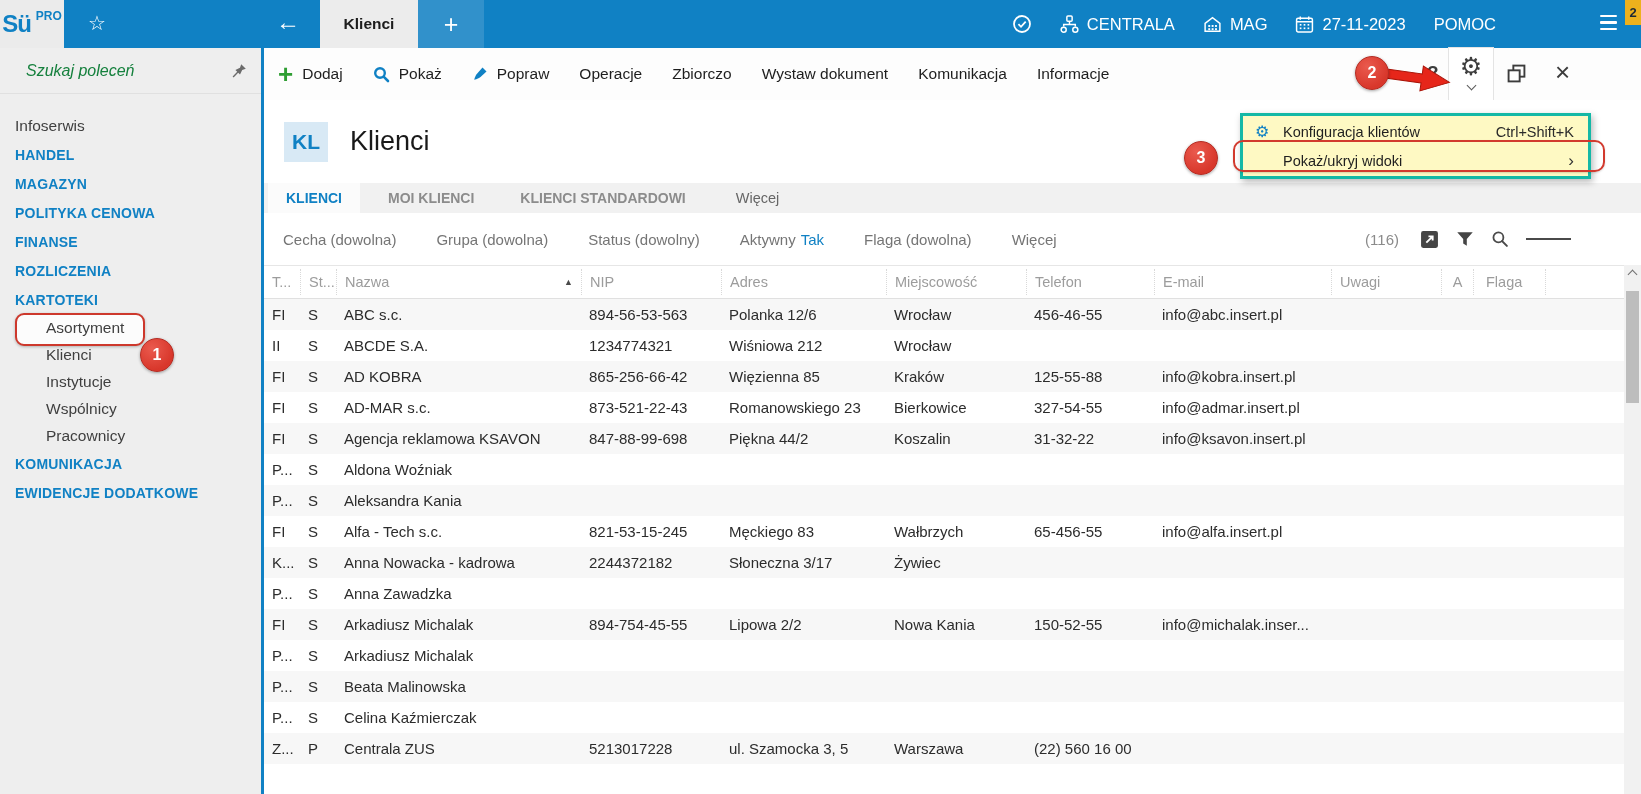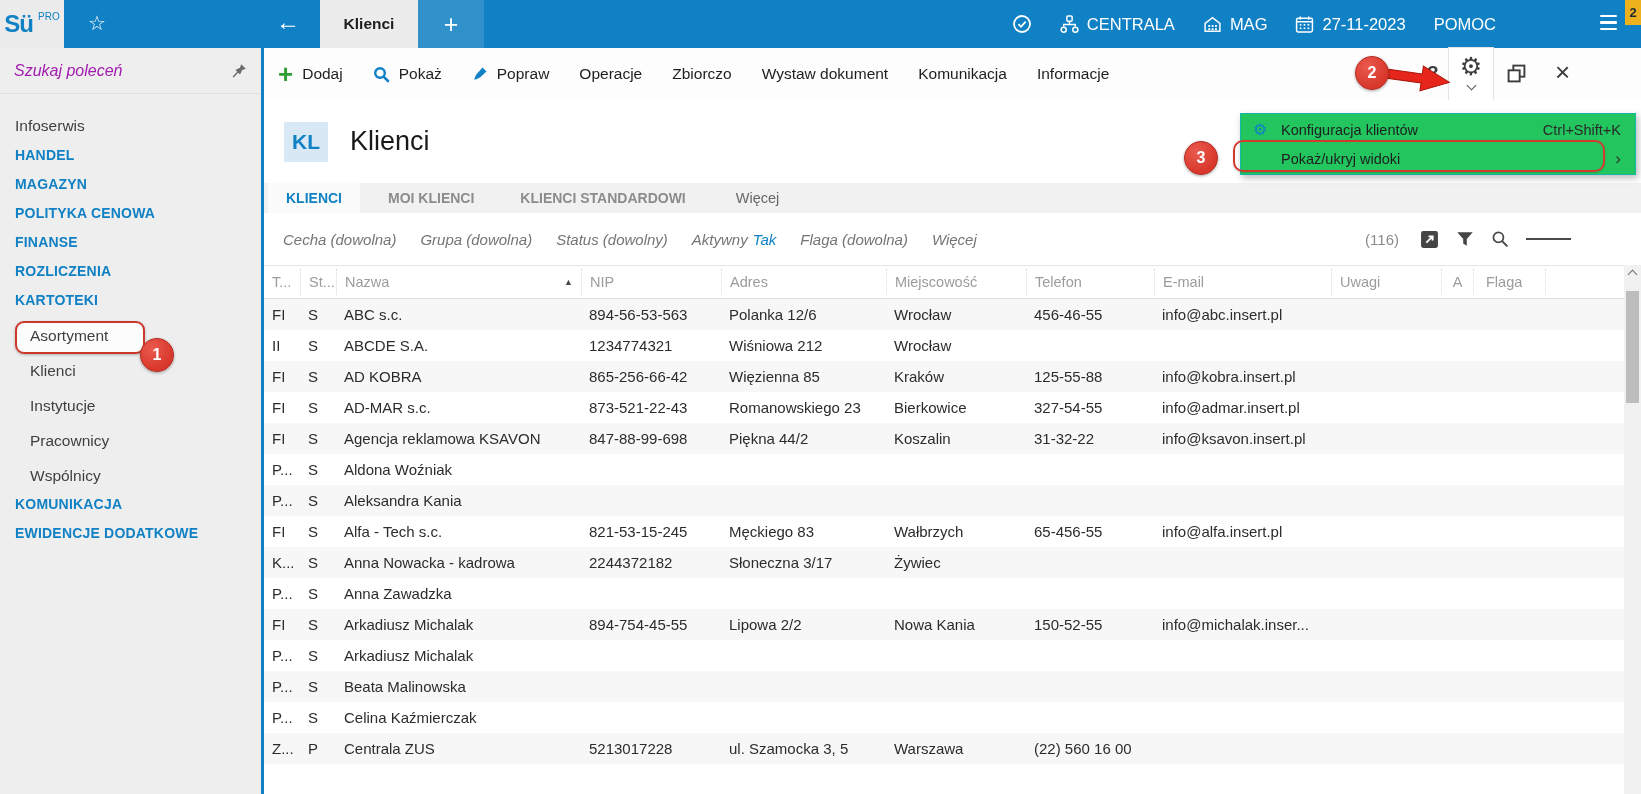--- a/index.html
+++ b/index.html
@@ -6,48 +6,48 @@
   html,body { background:#555; }
   .app{
     position:relative; width:1641px; height:794px; background:#fff;
     font-family:"Liberation Sans", sans-serif; overflow:hidden; color:#2c2c2c;
   }
   
   .topbar{ position:absolute; left:0; top:0; width:100%; height:48px; background:#1081c4; }
   .logo{ position:absolute; left:0; top:0; width:64px; height:48px; background:#ebebeb;
          display:flex; align-items:center; justify-content:center; color:#1081c4; cursor:pointer;}
   .logo-main{ font-size:24px; font-weight:700; letter-spacing:-1px;}
-  .logo-sup{ font-size:10px; font-weight:400; margin-left:5px; transform:translateY(-8px); display:inline-block;}
+  .logo-sup{ font-size:12px; font-weight:700; margin-left:5px; transform:translateY(-8px); display:inline-block;}
   .tb-star{ position:absolute; left:88px; top:11px; color:#fff; font-size:20px; cursor:pointer;}
   .tb-star::after{ content:"☆"; }
   .tb-back{ position:absolute; left:276px; top:8px; color:#fff; font-size:24px; font-weight:300; cursor:pointer;}
   .tb-back::after{ content:"←"; }
   .tb-tab{ position:absolute; left:320px; top:0; width:98px; height:48px; background:#ececec;
            display:flex; align-items:center; justify-content:center; color:#1d1d1d;
            font-size:15.5px; font-weight:600; cursor:pointer;}
   .tb-newtab{ position:absolute; left:418px; top:0; width:66px; height:48px; background:#3191cb;
            display:flex; align-items:center; justify-content:center; color:#fff; font-size:25px; font-weight:300; cursor:pointer;}
   .tb-newtab::after{ content:"+"; }
   .tb-right{ position:absolute; right:145px; top:0; height:48px; display:flex; align-items:center; gap:28px; color:#fff;}
   .tb-item{ display:flex; align-items:center; gap:8px; font-size:16.5px; cursor:pointer; white-space:nowrap;}
   .tb-item svg{ display:block; }
   .tb-burger{ position:absolute; right:24px; top:15px; display:flex; flex-direction:column; gap:4px; cursor:pointer;}
   .tb-burger i{ display:block; width:17px; height:2.4px; background:#fff; border-radius:1px;}
   .tb-badge{ position:absolute; right:0; top:0; width:16px; height:25px; background:#edb11d;
              color:#1e2a36; font-size:13px; font-weight:700; display:flex; align-items:center; justify-content:center;}
   
   .sidebar{ position:absolute; left:0; top:48px; width:261px; bottom:0; background:#eeeeee; }
   .search-row{ height:46px; display:flex; align-items:center; padding:0 14px; border-bottom:1px solid #e0e0e0; cursor:text;}
-  .search-ph{ font-size:16px; font-style:italic; color:#a21caf; }
+  .search-ph{ font-size:16px; font-style:italic; color:#15803d;margin-left:12px; }
   .search-row svg{ margin-left:auto; }
   .nav-list{ padding-top:18px; }
   .nav-item{ height:28px; display:flex; align-items:center; padding-left:15px;
              font-size:15.5px; color:#3f3f3f; cursor:pointer; position:relative;}
   .nav-item.category{ height:29px; color:#1081c4; font-weight:700; font-size:14px; letter-spacing:.2px;}
-  .nav-item.subitem{ height:27px; padding-left:30px;margin-top:8px; }
+  .nav-item.subitem{ height:27px; padding-left:46px; }
   .nav-item.annotated::before{ content:""; position:absolute; left:15px; top:-1px; width:126px; height:29px;
              background:#fcfcfc; border:2px solid #cd382c; border-radius:9px; box-shadow:0 1px 3px rgba(0,0,0,.25);}
   .nav-item span{ position:relative; }
   
   .vline{ position:absolute; left:261px; top:48px; width:3px; bottom:0; background:#1081c4; }
   
   .main{ position:absolute; left:264px; top:48px; right:0; bottom:0; background:#fff; }
   .toolbar{ position:absolute; left:0; top:0; right:0; height:52px; background:#fdfdfd;
             display:flex; align-items:center; gap:30px; padding-left:14px; font-size:15.5px; color:#1e1e1e;}
   .tool{ display:flex; align-items:center; gap:9px; cursor:pointer; white-space:nowrap;}
@@ -72,21 +72,21 @@
   .page-title{ margin-left:22px; font-size:27px; color:#191919; }
   
   .vtabs{ position:absolute; left:0; top:135px; right:0; height:30px; background:#f1f1f1;
           display:flex; align-items:stretch; padding-left:4px; gap:10px;}
   .vtab{ display:flex; align-items:center; padding:0 18px; font-size:14px; font-weight:700; color:#8c8c8c; cursor:pointer; white-space:nowrap;}
   .vtab.active{ background:#fbfbfb; color:#1081c4; }
   .vtab.more{ font-weight:400; color:#666; font-size:14.5px; padding:0 22px;}
   
   .filterbar{ position:absolute; left:0; top:165px; right:0; height:52px; display:flex; align-items:center;
               padding:0 70px 0 19px; background:#fff;}
-  .filters{ display:flex; align-items:center; gap:24px; font-size:15px; color:#757575;font-style:italic;}
+  .filters{ display:flex; align-items:center; gap:40px; font-size:15px; color:#757575;}
   .filter{ cursor:pointer; white-space:nowrap; display:flex; gap:5px;}
   .fval{ color:#1081c4; }
   .fval:empty{ display:none; }
   .filter-right{ margin-left:auto; display:flex; align-items:center; gap:17px;}
   .res-count{ font-size:15px; color:#8b8b8b; margin-right:4px;}
   .icon-btn{ cursor:pointer; display:flex; align-items:center;}
   .i-list i{ display:block; width:15px; height:2px; background:#4a4a4a; margin:2.4px 0;}
   
   .grid{ position:absolute; left:0; top:217px; width:1360px; bottom:0; overflow:hidden;}
   .ghead{ display:flex; height:34px; border-top:1px solid #e6e6e6; border-bottom:1px solid #e0e0e0;
@@ -102,22 +102,22 @@
   .sort-asc{ margin-left:auto; margin-right:8px; font-size:9px; color:#4a4a4a;}
   .sort-asc::after{ content:"▲"; }
   .rows > div.trow{ display:flex; height:31px; align-items:center; font-size:15px; color:#2c2c2c; cursor:pointer;}
   .rows > div.trow:nth-child(odd){ background:#f7f7f7; }
   
   .vscroll{ position:absolute; right:0; top:217px; width:17px; bottom:0; background:#f1f1f1;}
   .vs-up{ position:absolute; top:6px; left:5px; width:7px; height:7px; border-left:1.6px solid #707070;
           border-top:1.6px solid #707070; transform:rotate(45deg); cursor:pointer;}
   .vs-thumb{ position:absolute; top:26px; left:2px; right:2px; height:112px; background:#bdbdbd; cursor:grab;}
   
-  .menu{ position:absolute; left:1240px; top:113px; width:396px; background:#22c55e;
-         border:1px solid #14b8a6; box-shadow:2px 3px 7px rgba(0,0,0,.28); z-index:50; padding:1px 0;}
+  .menu{ position:absolute; left:1240px; top:113px; width:351px; background:#fef9c3;
+         border:3px solid #14b8a6; box-shadow:2px 3px 7px rgba(0,0,0,.28); z-index:50; padding:1px 0;}
   .menu-item{ height:29px; display:flex; align-items:center; padding:0 14px 0 12px; font-size:14.5px; color:#1f1f1f; cursor:pointer;}
   .mi-icon{ width:28px; font-size:16px; color:#1081c4;}
   .mi-icon.gear::after{ content:"⚙"; }
   .mi-label{ flex:1; }
   .mi-shortcut{ color:#2a2a2a; }
   .mi-sub{ font-size:17px; color:#333; line-height:10px;}
   .mi-sub::after{ content:"›"; }
   
   .ann-circle{ position:absolute; width:34px; height:34px; border-radius:50%;
      background:radial-gradient(circle at 35% 30%, #ea5a4e, #d8372b 70%); border:1px solid #b32b22;
@@ -244,25 +244,25 @@
 
         <div class="nav-item subitem">
           <span>Klienci</span>
         </div>
 
         <div class="nav-item subitem">
           <span>Instytucje</span>
         </div>
 
         <div class="nav-item subitem">
+          <span>Wspólnicy</span>
+        </div>
+
+        <div class="nav-item subitem">
           <span>Pracownicy</span>
-        </div>
-
-        <div class="nav-item subitem">
-          <span>Wspólnicy</span>
         </div>
 
         <div class="nav-item category">
           <span>KOMUNIKACJA</span>
         </div>
 
         <div class="nav-item category">
           <span>EWIDENCJE DODATKOWE</span>
         </div>
       </nav>

